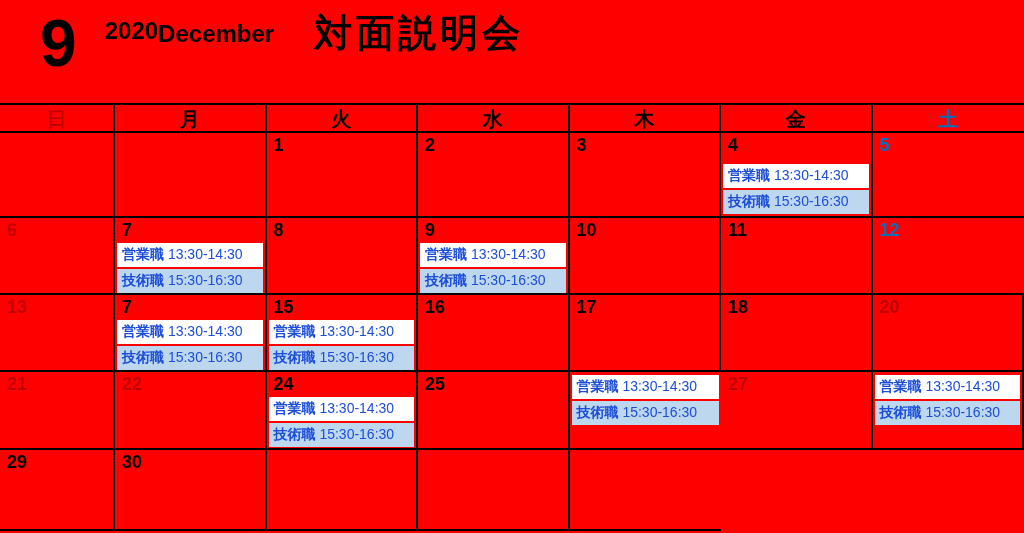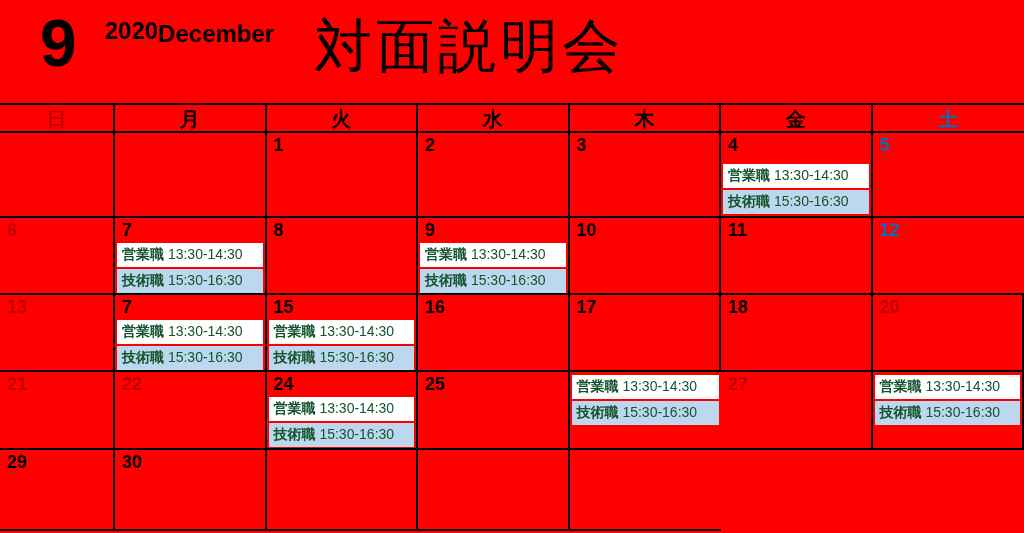--- a/index.html
+++ b/index.html
@@ -28,22 +28,22 @@
   .ym {
     display: flex;
     flex-direction: row;
     margin: 12px 0 0 28px;
     color: #000;
     font-weight: bold;
   }
   .ym .year { font-size: 24px; line-height: 1.1; }
   .ym .month-name { font-size: 24px; line-height: 1.3; }
   .page-title {
-    font-size: 58px;
-    font-weight: normal;
+    font-size: 38px;
+    font-weight: bold;
     color: #000;
     margin: 2px 0 11px 40px;
     letter-spacing: 4px;
     white-space: nowrap;
   }
 
   
   .grid {
     display: grid;
     grid-template-columns: 115px repeat(6, 1fr);
@@ -81,21 +81,21 @@
   .weekday  { color: #000; }
   .sunday   { color: var(--sunday-red, #C00000); }
   .holiday  { color: var(--sunday-red, #C00000); }
   .saturday { color: var(--saturday-blue, #0070C0); }
 
   .event {
     margin: 2px 12px 1px 0;
     padding: 3px 5px 4px 5px;
     font-size: 14px;
     line-height: 17px;
-    color: #14532d;
+    color: #1d4ed8;
     white-space: nowrap;
     width: 100%;
   }
   .ev-label { font-weight: bold; }
   .ev-time  { font-weight: normal; }
 
   
   .cell.week-0 .event:first-of-type { margin-top: 8px; }
 </style>
 </head>

